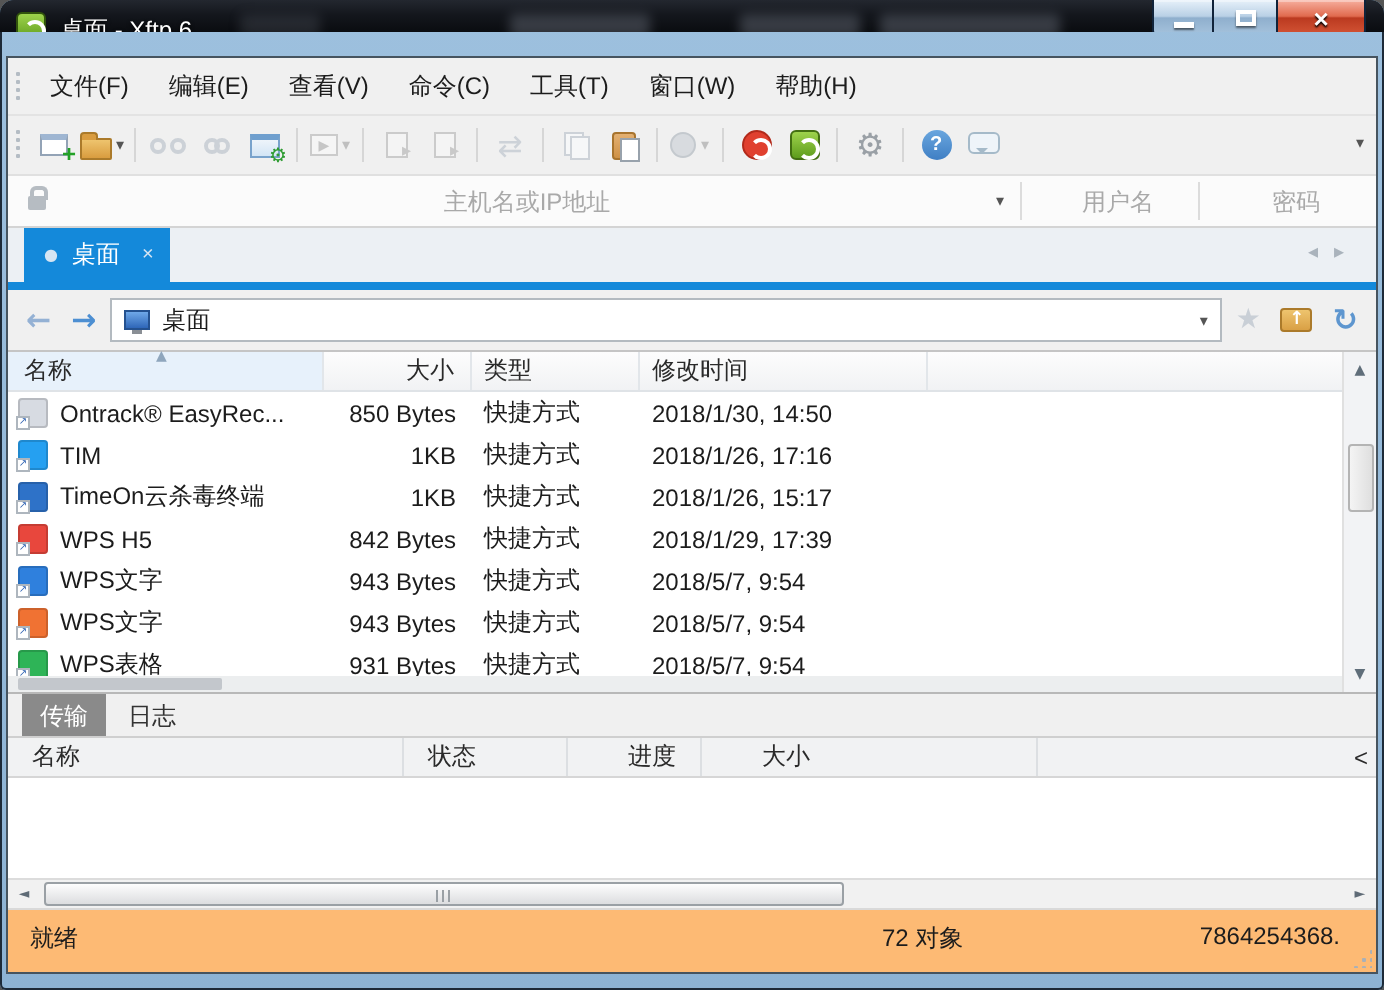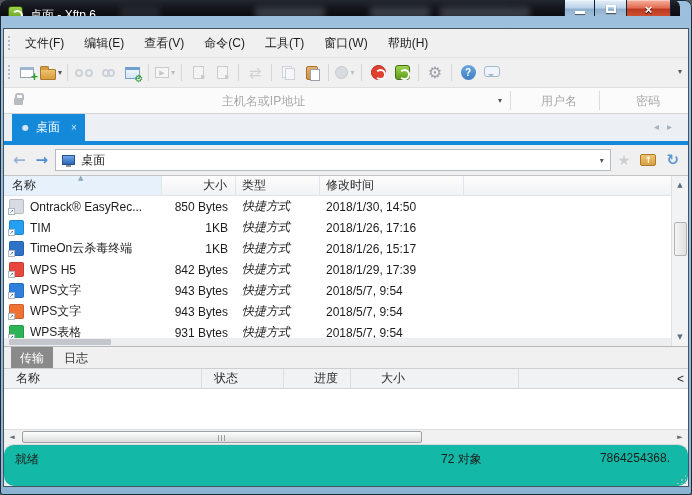--- a/index.html
+++ b/index.html
@@ -5,21 +5,21 @@
   * { margin:0; padding:0; box-sizing:border-box; }
   html,body { background:#555; }
   .win {
     position:relative; width:692px; height:495px;
     font-family:"Liberation Sans", sans-serif; font-size:12px; color:#1c1c1c;
     background:linear-gradient(180deg,#9dc0de,#8db3d4);
     border-radius:7px 7px 3px 3px; overflow:hidden;
     box-shadow:0 0 0 1px #1d2a38 inset;
   }
   
-  .titlebar { position:absolute; top:0; left:0; right:12px; height:16px;
+  .titlebar { position:absolute; top:0; left:0; right:0; height:16px;
     background:linear-gradient(180deg,#23272f 0%,#14171d 45%,#0a0c10 100%);
     border-radius:7px 7px 0 0; overflow:hidden; }
   .blur { position:absolute; top:7px; height:12px; background:#6a707c; opacity:.45; filter:blur(3px); border-radius:2px; }
   .b1{left:255px;width:70px}.b2{left:370px;width:60px}.b3{left:440px;width:90px}.b4{left:120px;width:40px;opacity:.25}
   .app-ic { position:absolute; left:8px; top:6px; width:15px; height:15px; border-radius:3px;
     background:linear-gradient(180deg,#9ed34c,#5e9c1c); border:1px solid #31540c; }
   .app-ic::after, .swirl::after { content:""; position:absolute; left:3px; top:3px; width:7px; height:7px;
     border:2px solid #fff; border-radius:50%; border-left-color:transparent; }
   .title { position:absolute; left:30px; top:7px; color:#fff; text-shadow:0 1px 2px #000; }
   .winbtns { position:absolute; top:0; right:9px; display:flex; }
@@ -124,21 +124,21 @@
   .hc-fill { flex:1; border-right:none; }
   .sort { position:absolute; top:-2px; left:74px; font-size:7px; color:#8fa6bd; font-family:"DejaVu Sans",sans-serif; }
   .fl-rows { height:143px; overflow:hidden; }
   .fl-row { display:flex; align-items:center; height:21px; }
   .fic { width:15px; height:15px; border-radius:2px; margin:0 6px 0 5px; position:relative; flex:none; box-shadow:0 0 0 1px rgba(0,0,0,.15) inset; }
   .sc { position:absolute; left:-1px; bottom:-1px; width:7px; height:7px; background:#fff; border:1px solid #aeb6be;
     color:#2b5fb0; font-size:5px; line-height:5px; text-align:center; font-family:"DejaVu Sans",sans-serif; }
   .sc::after { content:"↗"; }
   .c-name { width:134px; white-space:nowrap; overflow:hidden; }
   .c-size { width:72px; text-align:right; padding-right:8px; }
-  .c-type { width:84px; padding-left:6px;font-style:italic; }
+  .c-type { width:84px; padding-left:6px; }
   .c-date { width:144px; padding-left:6px; }
   .fl-hscroll { position:absolute; left:0; bottom:0; height:8px; width:667px; background:#eceeef; }
   .fl-hthumb { position:absolute; left:5px; top:1px; width:102px; height:6px; background:#c3c7cc; border-radius:1px; }
   .vscroll { position:absolute; top:0; right:0; bottom:0; width:17px; background:#f2f3f5; border-left:1px solid #e0e0e0;
     display:flex; flex-direction:column; align-items:center; }
   .va { font-family:"DejaVu Sans",sans-serif; font-size:7px; color:#606e7a; padding:5px 0; }
   .va.down { margin-top:auto; }
   .vthumb { position:absolute; top:46px; width:13px; height:34px; background:linear-gradient(90deg,#f4f4f4,#dfdfdf);
     border:1px solid #b4b4b4; border-radius:2px; }
   
@@ -158,21 +158,21 @@
   
   .hscroll { height:15px; background:#f1f1f1; border-top:1px solid #dcdcdc; position:relative; }
   .ha { position:absolute; top:0; width:16px; height:14px; display:flex; align-items:center; justify-content:center;
     font-family:"DejaVu Sans",sans-serif; font-size:7px; color:#5f6b76; }
   .ha.left { left:0; } .ha.right { right:0; }
   .hthumb { position:absolute; left:18px; top:1px; width:400px; height:12px; border:1px solid #9aa0a5; border-radius:2px;
     background:linear-gradient(180deg,#fdfdfd,#dcdddf); }
   .hthumb::after { content:""; position:absolute; left:50%; top:3px; width:8px; height:6px; margin-left:-4px;
     background:repeating-linear-gradient(90deg,#9aa0a5 0 1px,transparent 1px 3px); }
   
-  .statusbar { height:42px; background:#14b8a6; border-top:1px solid #d9d9d9; position:relative;border-radius:10px; }
+  .statusbar { height:32px; background:#fdba74; border-top:1px solid #d9d9d9; position:relative; }
   .st-left { position:absolute; left:11px; top:6px; }
   .st-objects { position:absolute; left:437px; top:6px; }
   .st-size { position:absolute; right:18px; top:6px; }
   .resize-grip { position:absolute; right:2px; bottom:2px; width:10px; height:10px;
     background-image:radial-gradient(circle,#aab0b6 1px,transparent 1.2px); background-size:4px 4px;
     clip-path:polygon(100% 0,100% 100%,0 100%); }
 </style>
 </head>
 <body>
 

